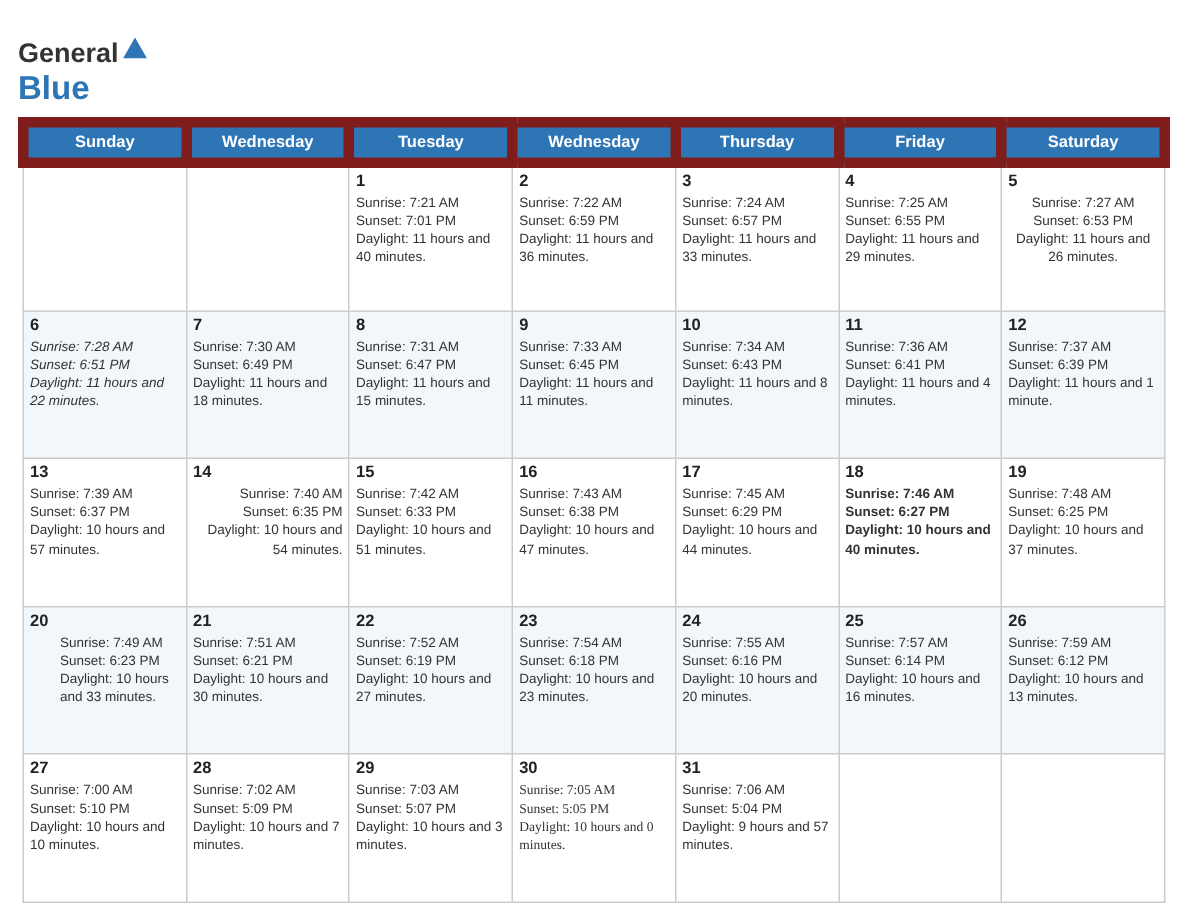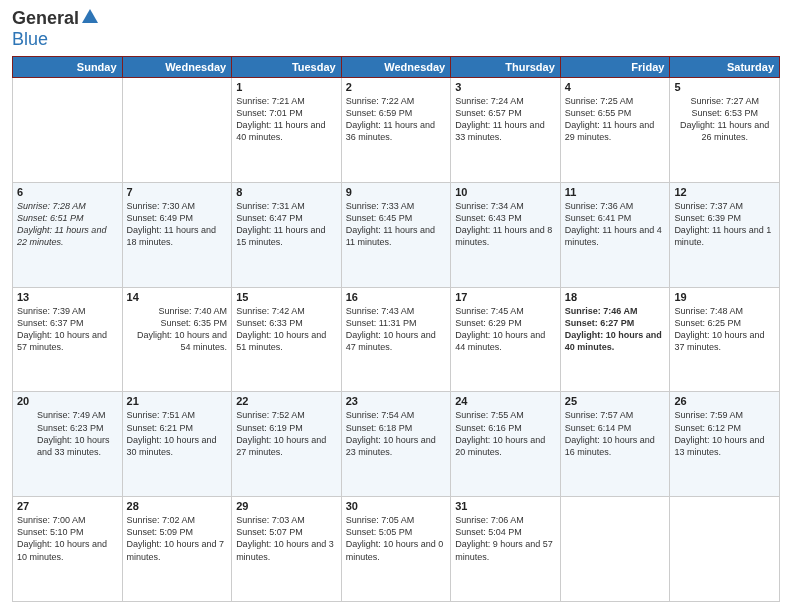--- a/index.html
+++ b/index.html
@@ -6,21 +6,21 @@
     body {
       font-family: Arial, sans-serif;
       background: #fff;
       width: 792px;
       height: 612px;
       overflow: hidden;
     }
     .page {
       width: 792px;
       height: 612px;
-      padding: 8px 12px 10px 12px;
+      padding: 25px 12px 10px 12px;
       display: flex;
       flex-direction: column;
     }
     .header {
       display: flex;
       justify-content: space-between;
       align-items: flex-start;
       margin-bottom: 6px;
     }
     .logo {
@@ -46,24 +46,24 @@
     }
     .calendar-table {
       width: 100%;
       border-collapse: collapse;
       flex: 1;
       font-size: 9.5px;
     }
     .calendar-table th {
       background-color: #2e75b6;
       color: #fff;
-      text-align: right;
+      text-align: center;
       padding: 4px 5px;
       font-size: 11px;
-      border: 1px solid #7f1d1d;
+      border: 7px solid #7f1d1d;
     }
     .calendar-table td {
       border: 1px solid #ccc;
       vertical-align: top;
       padding: 3px 4px;
       width: calc(100% / 7);
       height: 78px;
     }
     .day-num {
       font-size: 11px;
@@ -98,21 +98,21 @@
     <div class="logo">
       <div class="logo-line">
         <span style="font-size:18px;font-weight:bold;color:#333;">General</span>
         <span style="display:inline-block;margin-left:3px;position:relative;top:-1px;">
           <svg width="16" height="14" viewBox="0 0 16 14">
               <polygon points="8,0 16,14 0,14" fill="#2e75b6"></polygon>
             </svg>
         </span>
       </div>
       <div>
-        <span style="font-size:18px;font-weight:normal;color:#2e75b6;">Blue</span>
+        <span style="font-size:22px;font-weight:bold;color:#2e75b6;">Blue</span>
       </div>
     </div>
     <div class="title-block">
       <div class="title-month"></div>
       <div class="title-location"></div>
     </div>
   </div>
 
   <table class="calendar-table">
     <thead>
@@ -220,21 +220,21 @@
           </td>
           <td>
             <span class="day-num">15</span>
             <div class="day-info" style="white-space: pre-line;">Sunrise: 7:42 AM
 Sunset: 6:33 PM
 Daylight: 10 hours and 51 minutes.</div>
           </td>
           <td>
             <span class="day-num">16</span>
             <div class="day-info" style="white-space: pre-line;">Sunrise: 7:43 AM
-Sunset: 11:31 PM
+Sunset: 6:38 PM
 Daylight: 10 hours and 47 minutes.</div>
           </td>
           <td>
             <span class="day-num">17</span>
             <div class="day-info" style="white-space: pre-line;">Sunrise: 7:45 AM
 Sunset: 6:29 PM
 Daylight: 10 hours and 44 minutes.</div>
           </td>
           <td>
             <span class="day-num">18</span>
@@ -307,21 +307,21 @@
 Daylight: 10 hours and 7 minutes.</div>
           </td>
           <td>
             <span class="day-num">29</span>
             <div class="day-info" style="white-space: pre-line;">Sunrise: 7:03 AM
 Sunset: 5:07 PM
 Daylight: 10 hours and 3 minutes.</div>
           </td>
           <td>
             <span class="day-num">30</span>
-            <div class="day-info" style="white-space: pre-line;">Sunrise: 7:05 AM
+            <div class="day-info" style="white-space: pre-line; font-family: Liberation Serif, serif;">Sunrise: 7:05 AM
 Sunset: 5:05 PM
 Daylight: 10 hours and 0 minutes.</div>
           </td>
           <td>
             <span class="day-num">31</span>
             <div class="day-info" style="white-space: pre-line;">Sunrise: 7:06 AM
 Sunset: 5:04 PM
 Daylight: 9 hours and 57 minutes.</div>
           </td>
           <td class="empty-cell"></td>

